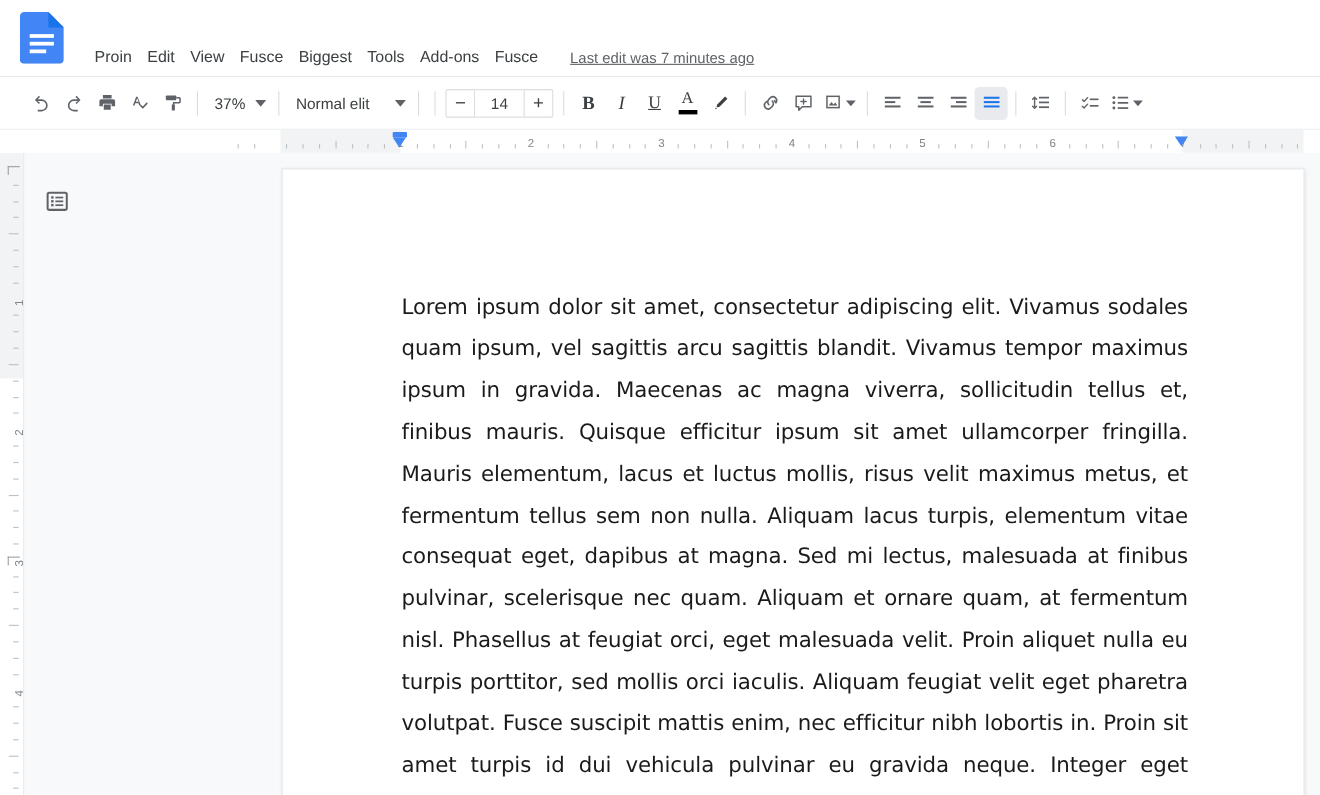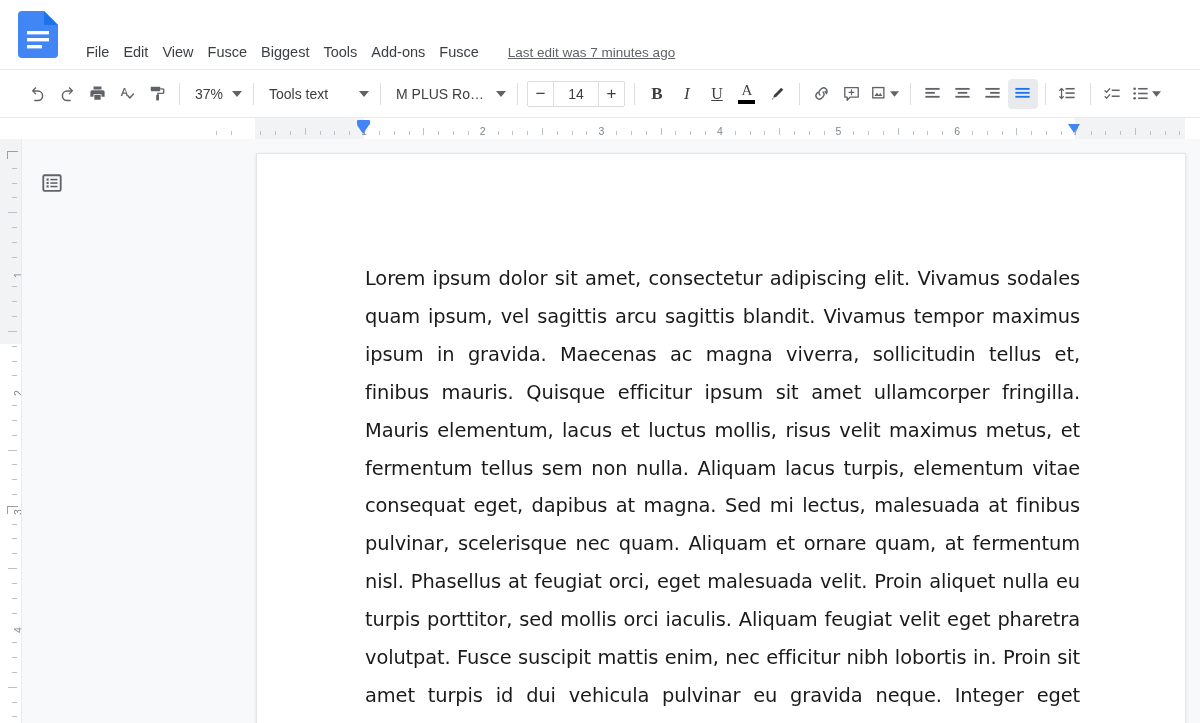--- a/index.html
+++ b/index.html
@@ -172,21 +172,21 @@
       <path d="M4 0h22l14 14v29a4 4 0 0 1-4 4H4a4 4 0 0 1-4-4V4a4 4 0 0 1 4-4z" fill="#4285f4"></path>
       <path d="M26 0l14 14H26z" fill="#1a73e8"></path>
       <rect x="9" y="20" width="22" height="3.4" fill="#fff"></rect>
       <rect x="9" y="27" width="22" height="3.4" fill="#fff"></rect>
       <rect x="9" y="34" width="15" height="3.4" fill="#fff"></rect>
     </svg>
   </div>
 
 
   <div class="menu-row">
-    <div class="menu-item">File</div>
+    <div class="menu-item">Proin</div>
     <div class="menu-item">Edit</div>
     <div class="menu-item">View</div>
     <div class="menu-item">Fusce</div>
     <div class="menu-item">Biggest</div>
     <div class="menu-item">Tools</div>
     <div class="menu-item">Add-ons</div>
     <div class="menu-item">Fusce</div>
     <div class="last-edit">Last edit was 7 minutes ago</div>
   </div>
 </div>
@@ -230,38 +230,30 @@
     <span class="caret">
       <svg width="10" height="6" viewBox="0 0 10 6">
           <path d="M0 0h10L5 6z" fill="#5f6368"></path>
         </svg>
     </span>
   </div>
 
   <div class="tb-sep"></div>
 
   <div class="tb-drop" style="min-width:112px">
-    <span>Tools text</span>
+    <span>Normal elit</span>
     <span class="caret" style="margin-left:auto;padding-left:14px">
       <svg width="10" height="6" viewBox="0 0 10 6">
           <path d="M0 0h10L5 6z" fill="#5f6368"></path>
         </svg>
     </span>
   </div>
 
   <div class="tb-sep"></div>
 
-  <div class="tb-drop" style="min-width:96px">
-    <span>M PLUS Ro…</span>
-    <span class="caret" style="margin-left:auto;padding-left:12px">
-      <svg width="10" height="6" viewBox="0 0 10 6">
-          <path d="M0 0h10L5 6z" fill="#5f6368"></path>
-        </svg>
-    </span>
-  </div>
 
   <div class="tb-sep"></div>
 
   <div class="fontsize">
     <div class="fs-box fs-minus">−</div>
     <div class="fs-box fs-val">14</div>
     <div class="fs-box fs-plus">+</div>
   </div>
 
   <div class="tb-sep"></div>

